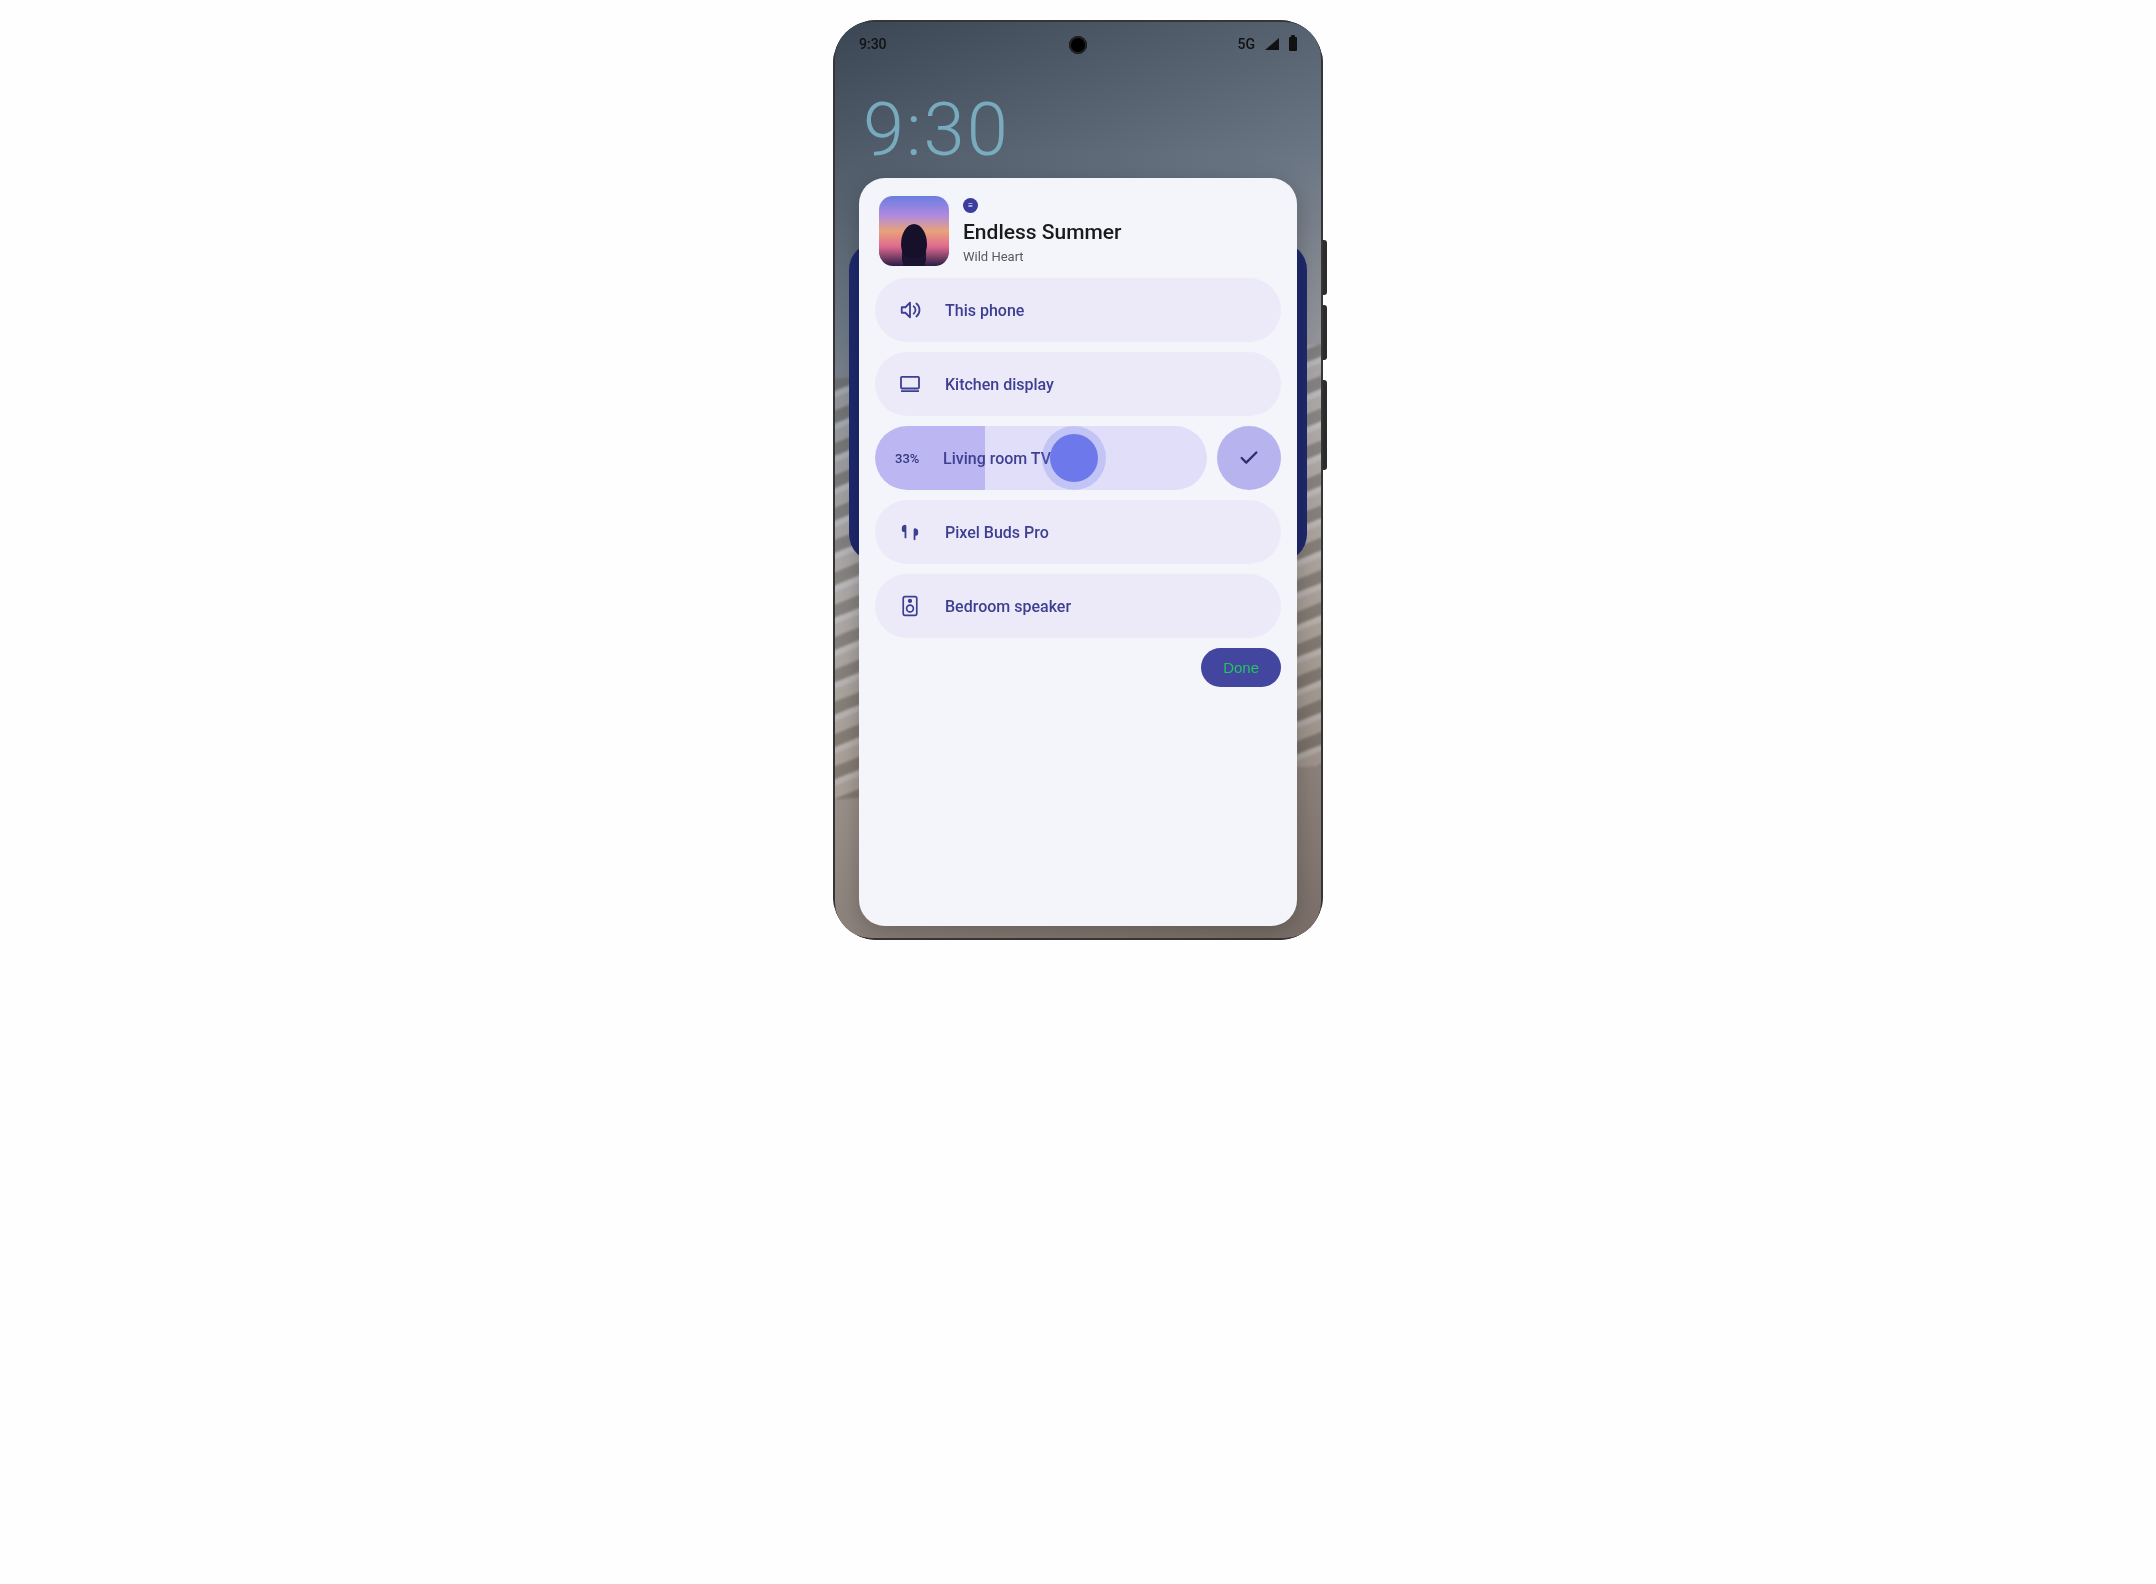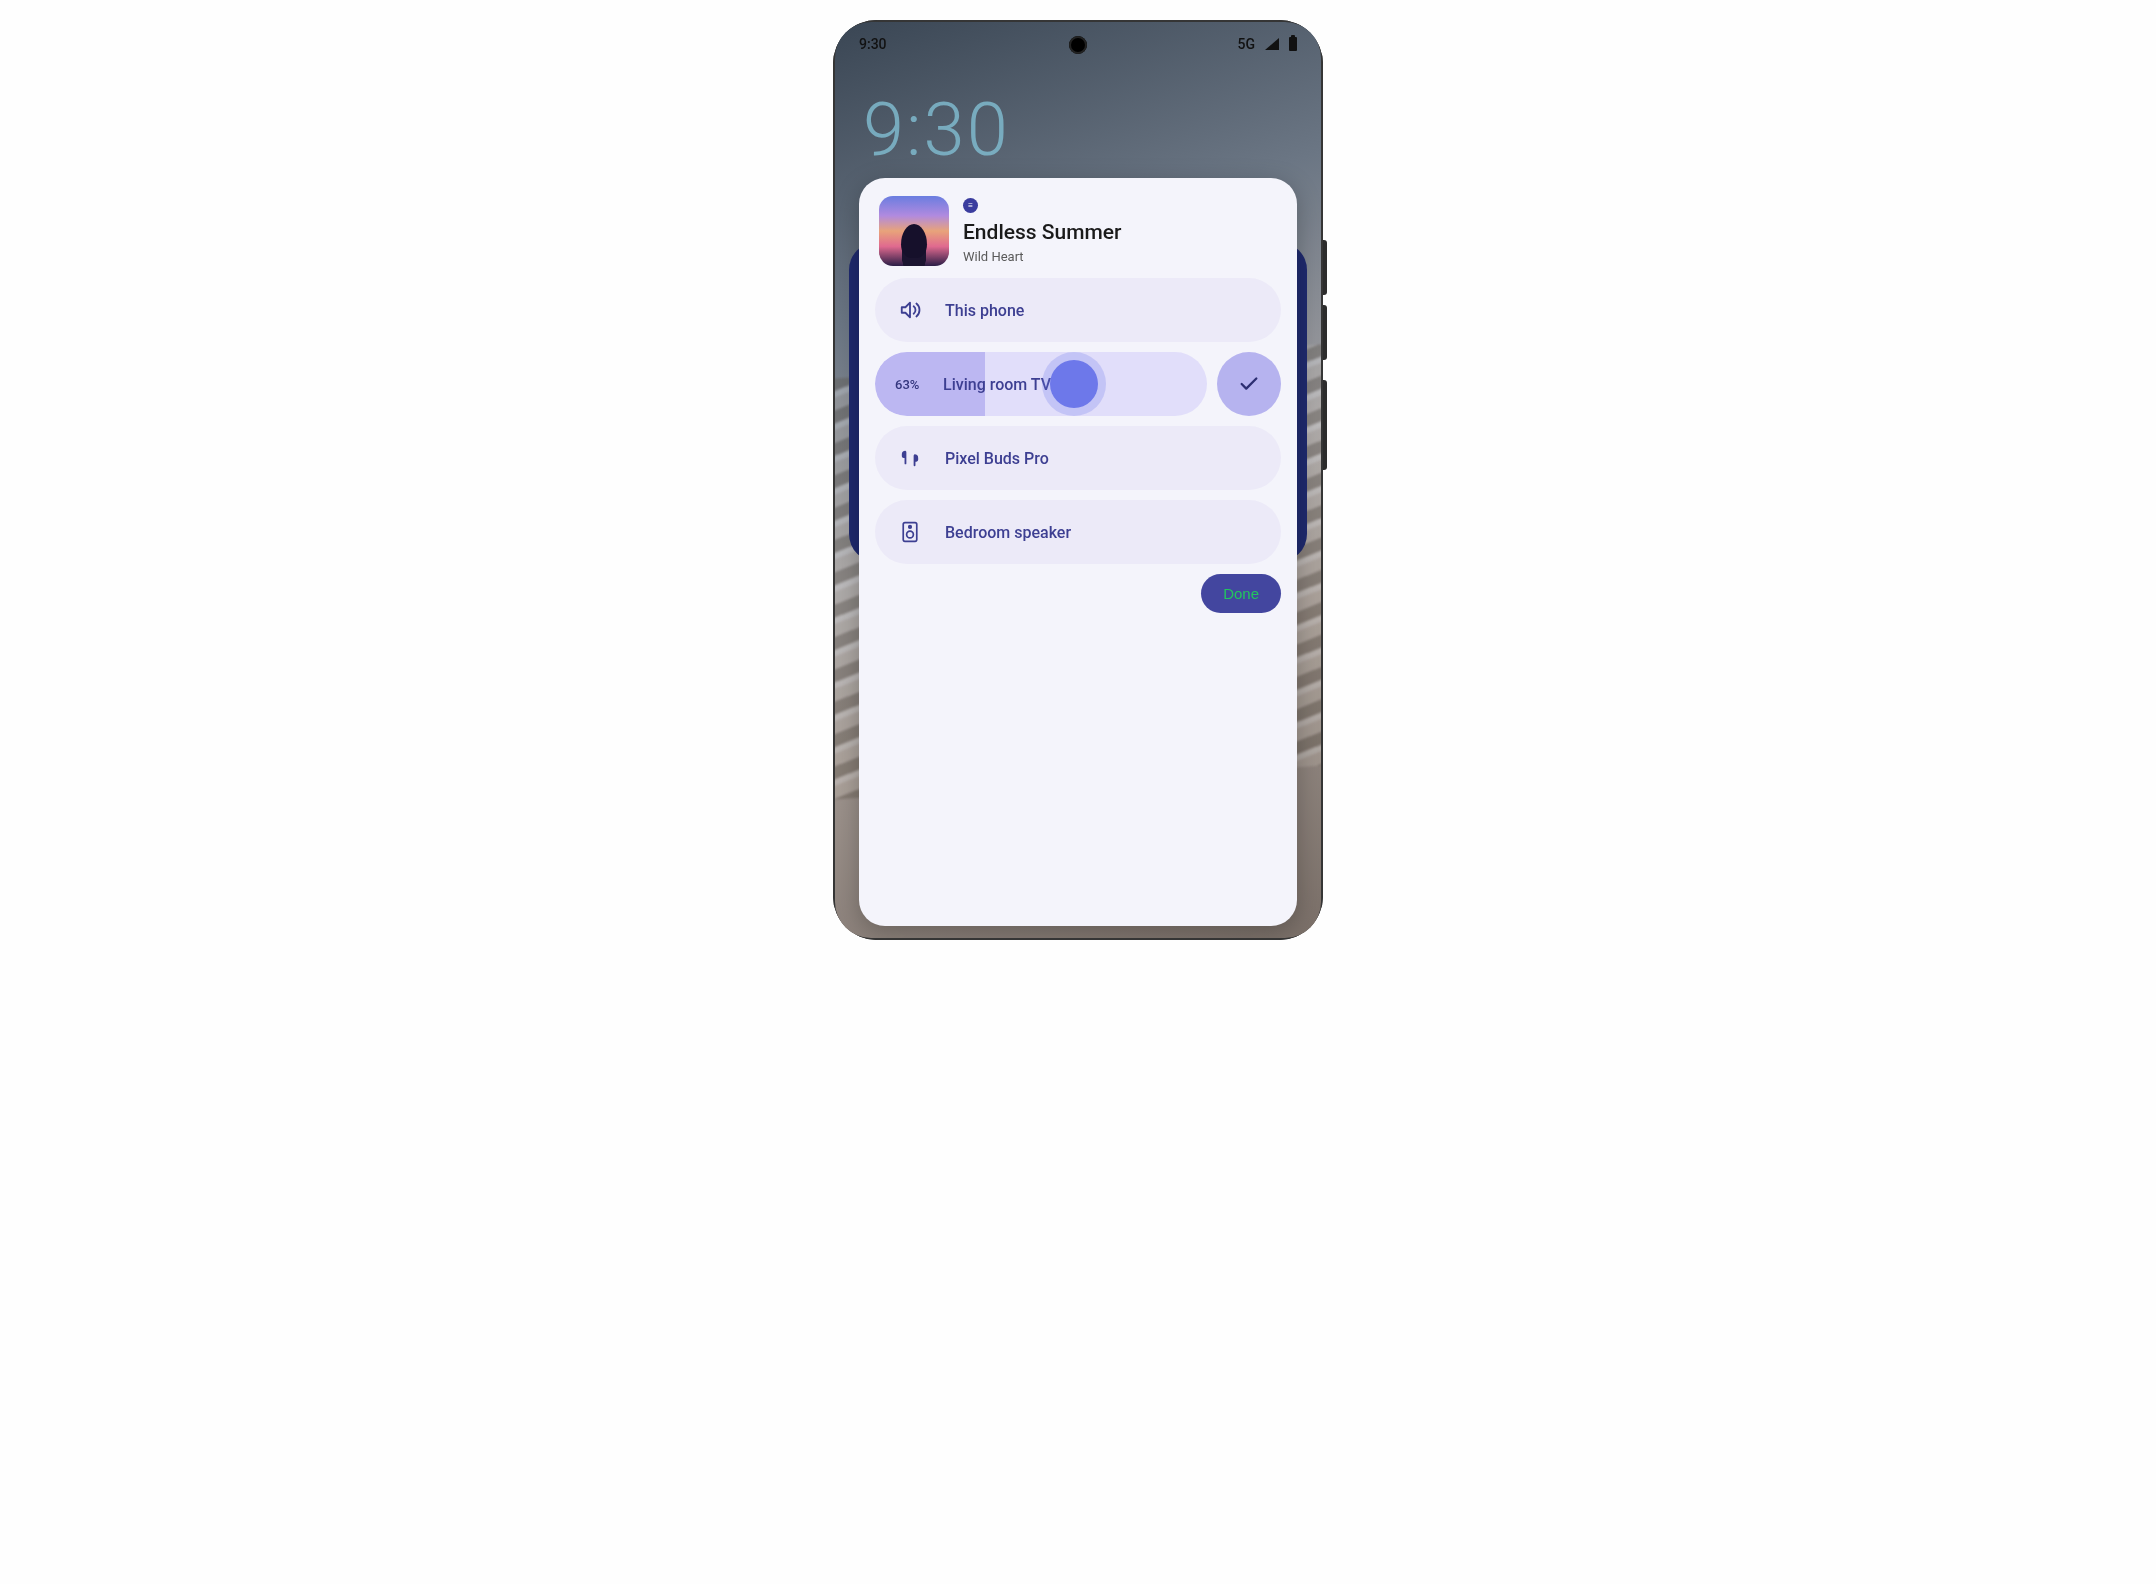--- a/index.html
+++ b/index.html
@@ -247,25 +247,36 @@
               <svg width="22" height="22" viewBox="0 0 24 24" fill="none" stroke="currentColor" stroke-width="2" stroke-linecap="round" stroke-linejoin="round">
                   <polygon points="3 9 7 9 12 4 12 20 7 15 3 15 3 9"></polygon>
                   <path d="M16 8a5 5 0 0 1 0 8"></path>
                   <path d="M19 5a9 9 0 0 1 0 14"></path>
                 </svg>
             </span>
             <span class="label">This phone</span>
           </div>
         </div>
 
+        <div class="device-row">
+          <div class="device-item">
+            <span class="dev-icon">
+              <svg width="22" height="18" viewBox="0 0 24 20" fill="none" stroke="currentColor" stroke-width="2" stroke-linejoin="round">
+                  <rect x="2" y="2" width="20" height="13" rx="1"></rect>
+                  <line x1="2" y1="18" x2="22" y2="18"></line>
+                </svg>
+            </span>
+            <span class="label">Kitchen display</span>
+          </div>
+        </div>
 
         <div class="device-row">
           <div class="device-item active">
             <div class="vol-fill" style="width:33%;"></div>
-            <span class="pct">63%</span>
+            <span class="pct">33%</span>
             <span class="label">Living room TV</span>
             <div class="volume-knob" style="left:60%;"></div>
           </div>
           <div class="check-btn">
             <svg width="22" height="22" viewBox="0 0 24 24" fill="none" stroke="currentColor" stroke-width="2.5" stroke-linecap="round" stroke-linejoin="round">
                 <polyline points="4 12 9 17 20 6"></polyline>
               </svg>
           </div>
         </div>
 

